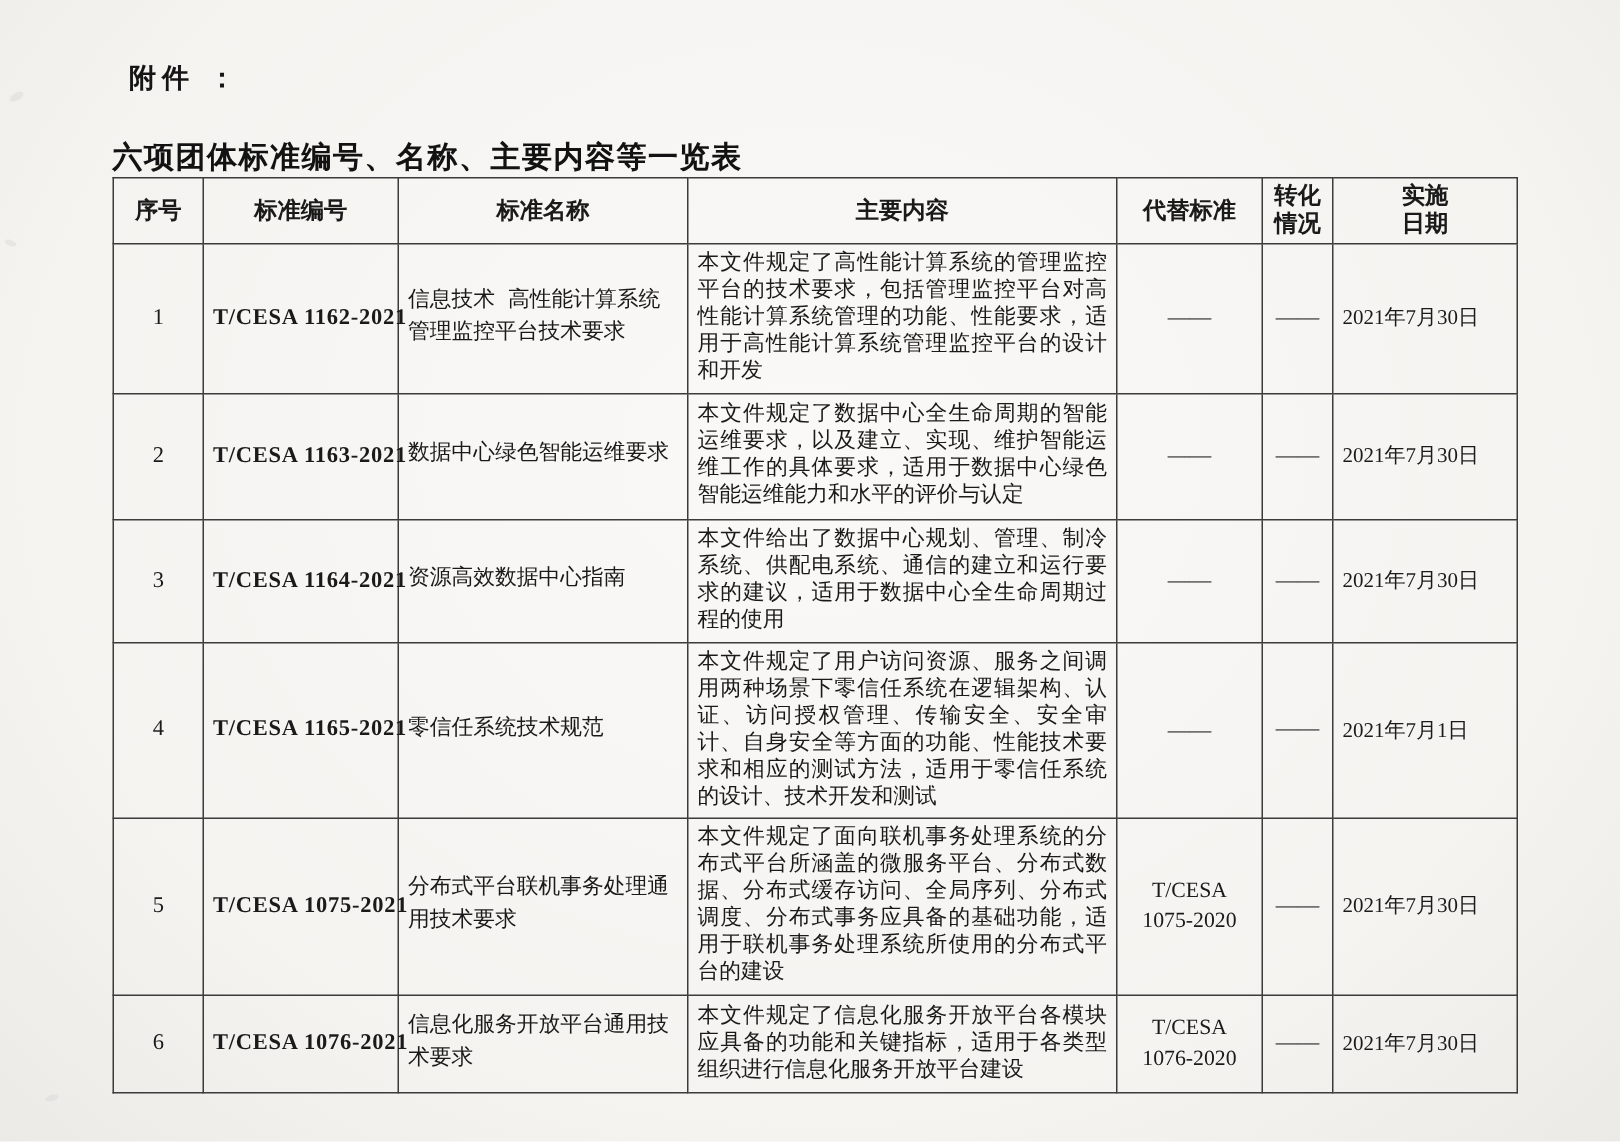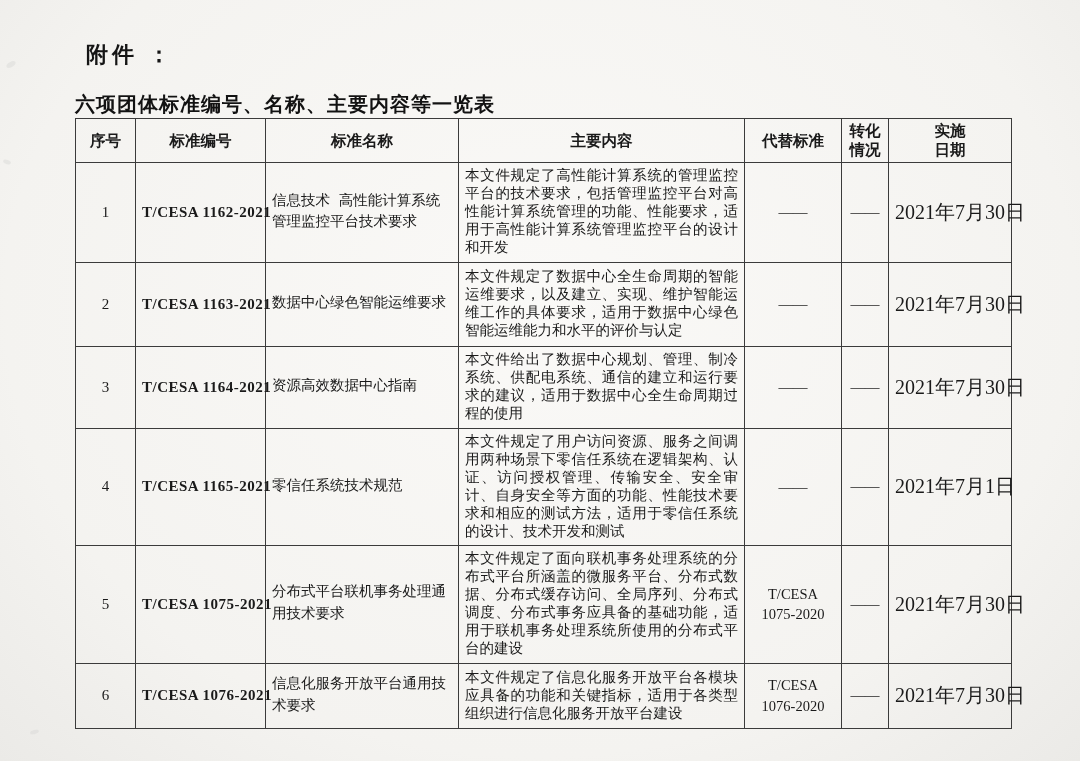--- a/index.html
+++ b/index.html
@@ -22,21 +22,21 @@
   }
   .artifact-1 { left: 6px; top: 62px; width: 10px; height: 5px; transform: rotate(-30deg); }
   .artifact-2 { left: 3px; top: 160px; width: 8px; height: 4px; transform: rotate(20deg); }
   .artifact-3 { left: 30px; top: 730px; width: 9px; height: 4px; transform: rotate(-15deg); }
 
   .attachment-label {
     position: absolute;
     left: 86px; top: 40px;
     font-family: "Liberation Sans", "DejaVu Sans", sans-serif;
     font-weight: bold;
-    font-size: 22px;
+    font-size: 18px;
     letter-spacing: 4px;
     color: #151515;
   }
   .doc-title {
     position: absolute;
     left: 75px; top: 91px;
     width: 936px;
     text-align: left;
     font-family: "Liberation Sans", "DejaVu Sans", sans-serif;
     font-weight: bold;
@@ -68,21 +68,21 @@
     line-height: 1.25;
     height: 40px;
     padding: 2px 2px;
   }
   td.cell-no     { text-align: center; font-size: 15px; }
   td.cell-code   { font-size: 15px; white-space: nowrap; padding: 4px 2px; letter-spacing: .5px; font-weight: bold; }
   td.cell-name   { text-align: left;  font-size: 14.5px; line-height: 1.5; padding: 4px 8px; font-family: Liberation Mono, monospace; }
   td.cell-content{ text-align: justify; font-size: 14.5px; line-height: 1.24; padding: 3px 8px; }
   td.cell-replaced { text-align: center; font-size: 14.5px; line-height: 1.4; padding: 4px 2px; }
   td.cell-conv   { text-align: center; font-size: 14.5px; padding: 4px 1px; }
-  td.cell-date   { text-align: right; font-size: 20px; white-space: nowrap; padding: 4px 2px; }
+  td.cell-date   { text-align: left; font-size: 14px; white-space: nowrap; padding: 4px 2px; }
 
   tr.row-1 { height: 100px; }
   tr.row-2 { height: 84px; }
   tr.row-3 { height: 82px; }
   tr.row-4 { height: 106px; }
   tr.row-5 { height: 118px; }
   tr.row-6 { height: 65px; }
 </style>
 </head>
 <body>

